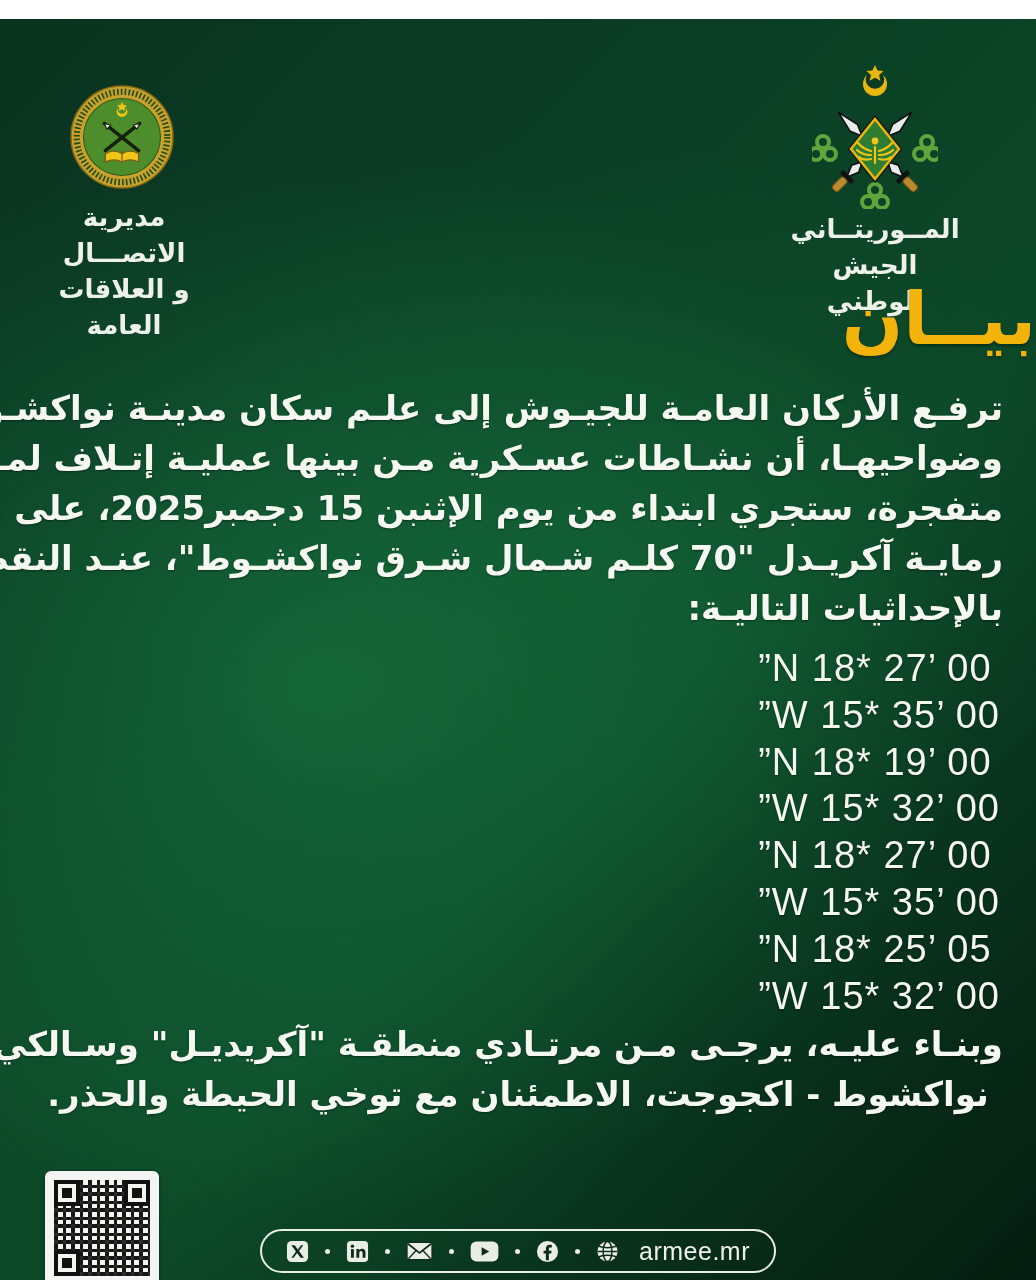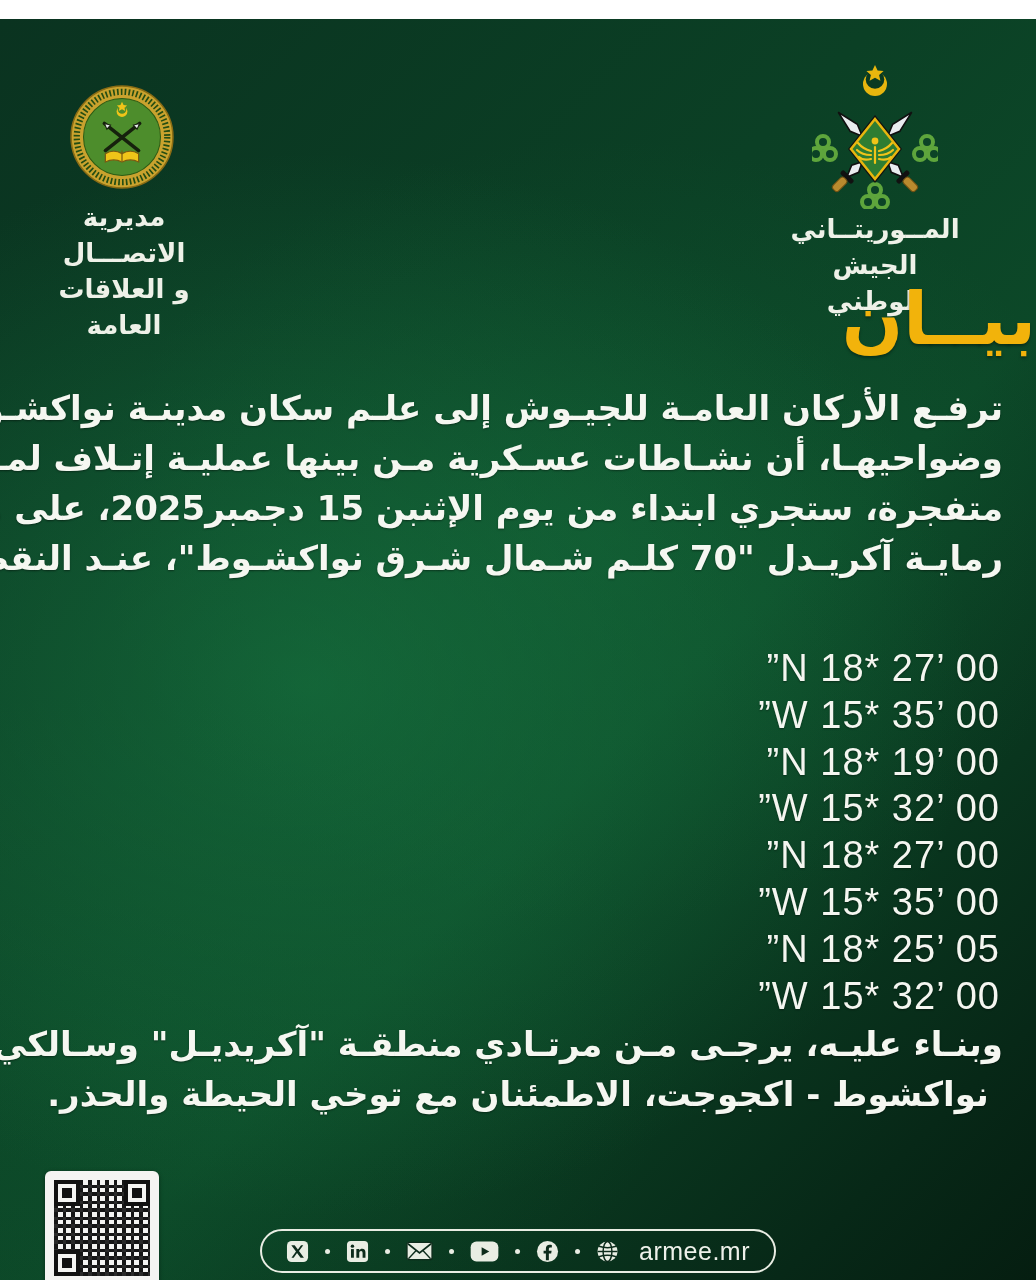--- a/index.html
+++ b/index.html
@@ -47,21 +47,21 @@
   .para2{ top:1000px; }
   .bline{
     font-size:34px; font-weight:bold; line-height:50px; color:#f5f7f1;
     text-align:justify; text-align-last:justify; white-space:nowrap;
     text-shadow:0 1px 2px rgba(0,0,0,.4);
   }
   .bline.end-right{ text-align:right; text-align-last:right; }
   .bline.end-center{ text-align:center; text-align-last:center; }
 
   .coords{
-    position:absolute; right:36px; top:626px; direction:ltr; text-align:right;
+    position:absolute; right:36px; top:626px; direction:ltr; 
     font-family:"Liberation Sans","DejaVu Sans",sans-serif;
     font-size:38px; font-weight:400; line-height:46.8px; color:#f4f6f0;
     letter-spacing:1px; text-shadow:0 1px 2px rgba(0,0,0,.4);
   }
 
   
   .qr{
     position:absolute; left:45px; top:1152px; width:114px; height:114px;
     background:#f4f4f2; border-radius:6px; padding:9px;
     box-shadow:0 1px 4px rgba(0,0,0,.4);
@@ -201,20 +201,21 @@
     <div>الجيش الوطني</div>
   </div>
 
   <div class="title">بيــان</div>
 
   <div class="para para1">
     <div class="bline">ترفـع الأركان العامـة للجيـوش إلى علـم سكان مدينـة نواكشـوط</div>
     <div class="bline">وضواحيهـا، أن نشـاطات عسـكرية مـن بينها عمليـة إتـلاف لمـواد</div>
     <div class="bline">متفجرة، ستجري ابتداء من يوم الإثنبن 15 دجمبر2025، على مستوى حقل</div>
     <div class="bline">رمايـة آكريـدل "70 كلـم شـمال شـرق نواكشـوط"، عنـد النقطـة المحـددة</div>
+    <div class="bline end-right">بالإحداثيات التاليـة:</div>
   </div>
 
   <div class="coords">
     <div>”N 18* 27’ 00</div>
     <div>”W 15* 35’ 00</div>
     <div>”N 18* 19’ 00</div>
     <div>”W 15* 32’ 00</div>
     <div>”N 18* 27’ 00</div>
     <div>”W 15* 35’ 00</div>
     <div>”N 18* 25’ 05</div>

